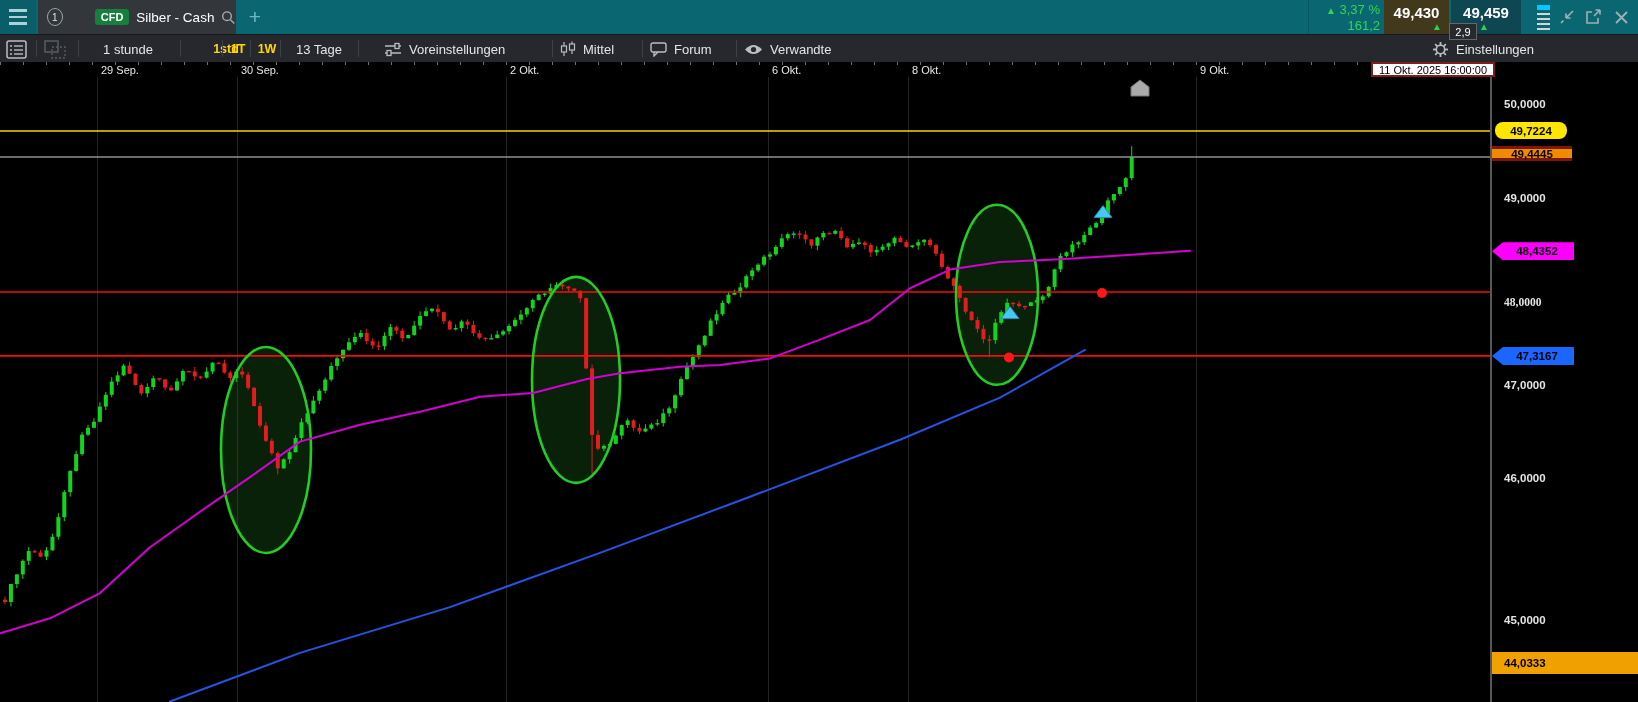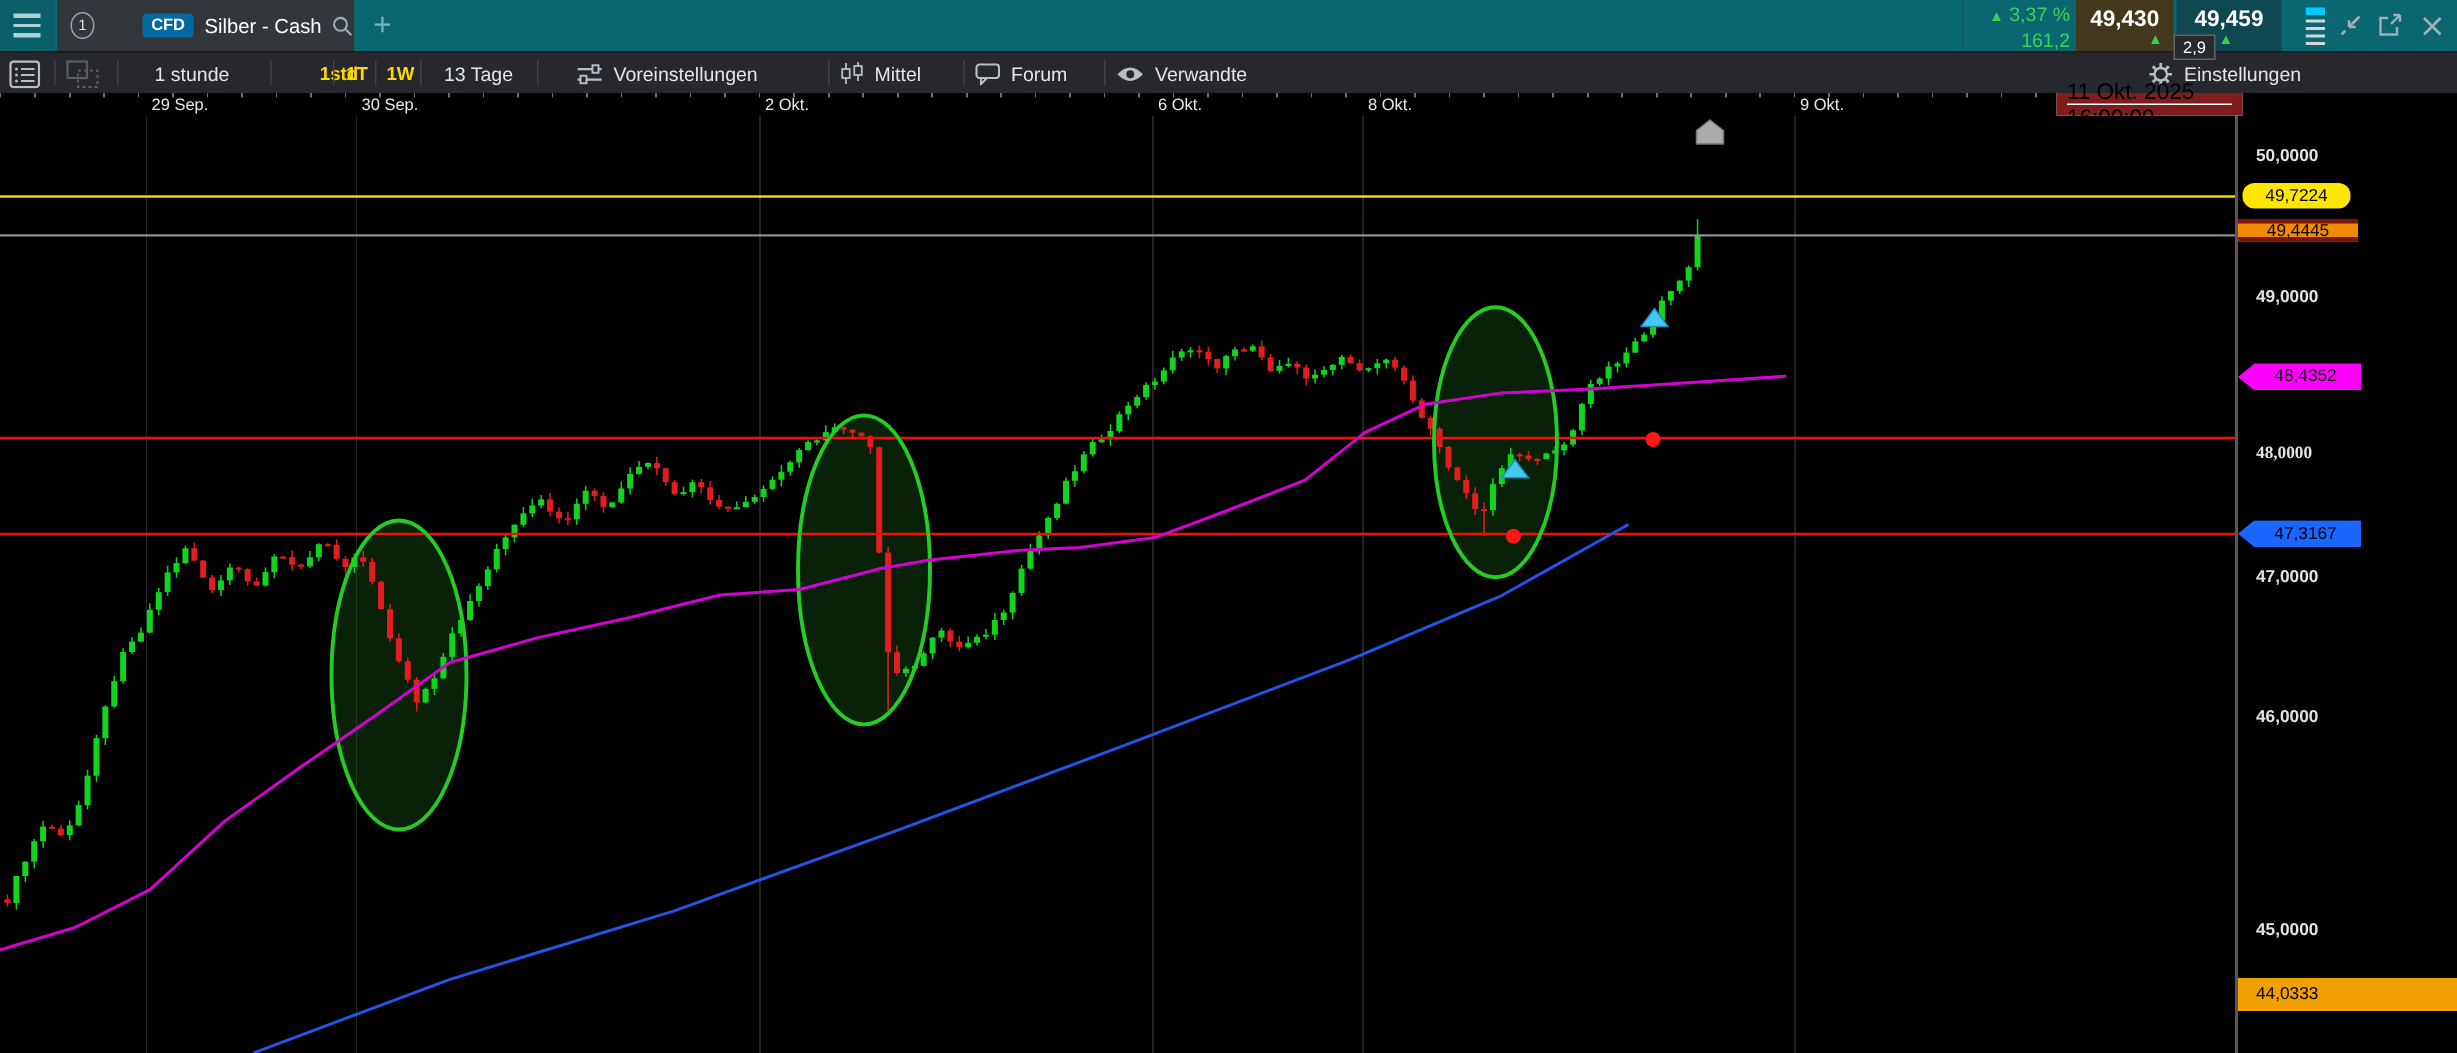--- a/index.html
+++ b/index.html
@@ -6,21 +6,21 @@
             font-family:"Liberation Sans",sans-serif;-webkit-font-smoothing:antialiased;}
   
   .header{position:relative;width:1638px;height:34px;background:#0a6772;}
   .hamburger{position:absolute;left:0;top:0;width:36px;height:34px;background:#095e69;
              display:flex;flex-direction:column;justify-content:center;align-items:center;gap:4px;cursor:pointer;}
   .hamburger span{display:block;width:18px;height:2.5px;background:#a9d3d8;}
   .tab{position:absolute;left:38px;top:0;width:198px;height:34px;background:#33363b;
        display:flex;align-items:center;gap:7px;padding-left:9px;box-sizing:border-box;}
   .numcircle{width:16px;height:16px;border:1.5px solid #9aa4a8;border-radius:50%;color:#dfe3e5;
              font-size:10px;display:flex;align-items:center;justify-content:center;}
-  .cfd{background:#0369a1;color:#fff;font-weight:bold;font-size:11px;padding:2px 6px;border-radius:3px;margin-left:25px;}
+  .cfd{background:#15803d;color:#fff;font-weight:bold;font-size:11px;padding:2px 6px;border-radius:3px;margin-left:25px;}
   .tabtitle{color:#fff;font-size:13.5px;white-space:nowrap;}
   .newtab{position:absolute;left:238px;top:0;width:34px;height:34px;color:#6fb6bd;font-size:21px;
           display:flex;align-items:center;justify-content:center;cursor:pointer;}
   .chg{position:absolute;left:1308px;top:0;width:72px;height:34px;text-align:right;color:#36d453;
        font-size:13px;line-height:15px;padding-top:2px;box-sizing:border-box;border-left:1px solid #085863;}
   .chg .tri{font-size:10px;}
   .pricebox{position:absolute;top:0;height:34px;color:#fff;font-weight:bold;font-size:15px;
             text-align:center;box-sizing:border-box;padding-top:4px;}
   .bidbox{left:1384px;width:65px;background:#42391c;}
   .askbox{left:1451px;width:70px;background:#0e4752;}
@@ -34,25 +34,25 @@
   .tbtn{position:absolute;top:0;height:28px;display:flex;align-items:center;gap:7px;
         font-size:13px;color:#e3e6e8;cursor:pointer;white-space:nowrap;}
   .sep{position:absolute;top:5px;width:1px;height:17px;background:#3e4146;}
   .tfy{color:#ffd60a;font-weight:bold;font-size:12.5px;justify-content:center;}
   
   .chart{position:relative;width:1638px;height:640px;background:#000;}
   .tickdashes{position:absolute;left:0;top:0;width:1490px;height:3px;
               background:repeating-linear-gradient(to right,#6e6e6e 0 1px,transparent 1px 23px);}
   .xlabel{position:absolute;top:2px;font-size:11px;color:#e8e8e8;}
   .tsbox{position:absolute;left:1371px;top:0;width:124px;height:15px;background:#fff;color:#000;
-         font-size:15px;display:flex;align-items:center;justify-content:center;border:7px solid #7f1d1d;box-sizing:border-box;z-index:6;}
+         font-size:11px;display:flex;align-items:center;justify-content:center;border:2px solid #7f1d1d;box-sizing:border-box;z-index:6;}
   #plot{position:absolute;left:0;top:0;}
   .axis{position:absolute;left:1490px;top:0;width:148px;height:640px;border-left:2px solid #585858;box-sizing:border-box;text-align:right;}
   .ytick{position:absolute;left:12px;font-size:11.5px;font-weight:bold;color:#e4e4e4;}
-  .badge{position:absolute;color:#000;font-weight:normal;font-size:11.5px;display:flex;align-items:center;justify-content:center;box-sizing:border-box;z-index:4;}
+  .badge{position:absolute;color:#000;font-weight:bold;font-size:11.5px;display:flex;align-items:center;justify-content:center;box-sizing:border-box;z-index:4;}
   .b-pill{left:3px;width:72px;height:17px;border-radius:8px;}
   .b-band{left:0;width:80px;height:15px;}
   .b-arrow{left:0;width:82px;height:18px;clip-path:polygon(0 50%,11px 0,100% 0,100% 100%,11px 100%);padding-left:8px;}
   .b-fullband{left:0;width:146px;height:22px;justify-content:flex-start;padding-left:12px;}
 </style>
 </head>
 <body>
 
 <div class="header">
   <div class="hamburger">

